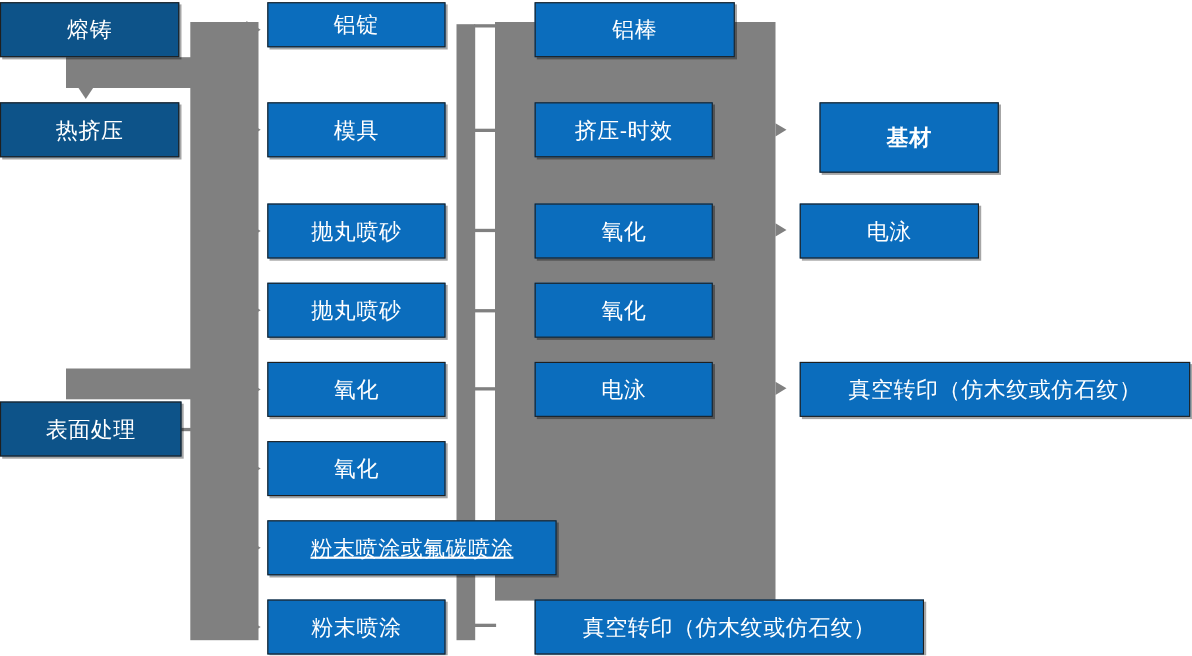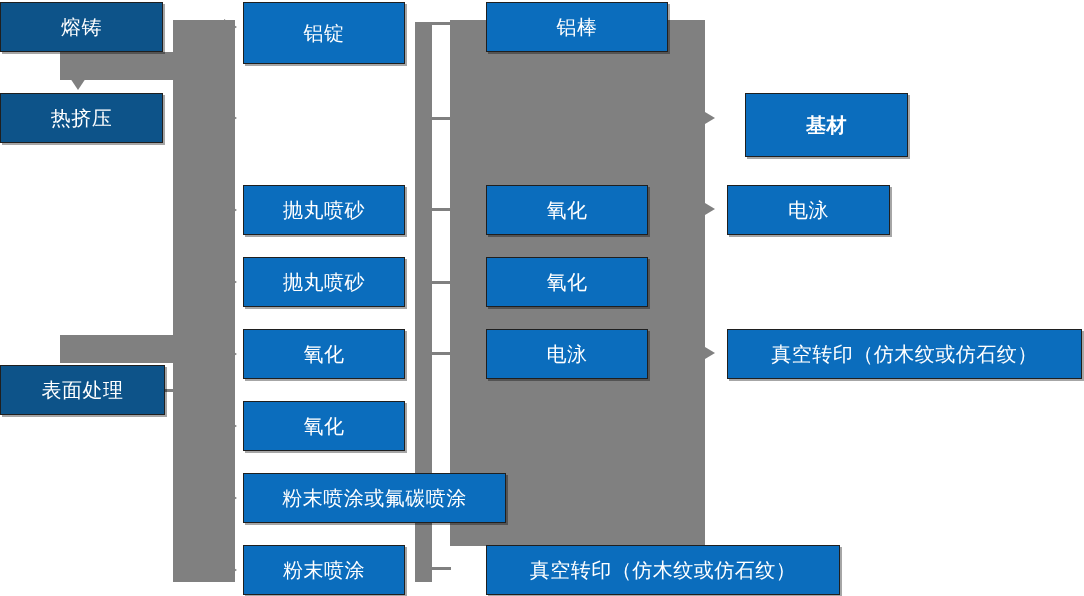--- a/index.html
+++ b/index.html
@@ -112,44 +112,50 @@
   <div class="box dark t20" style="left:0px; top:93px; width:163px; height:50px;">
     <span>热挤压</span>
   </div>
   <div class="box dark t20" style="left:0px; top:2px; width:163px; height:50px;">
     <span>熔铸</span>
   </div>
   <div class="box dark t20" style="left:0px; top:365px; width:165px; height:50px;">
     <span>表面处理</span>
   </div>
 
-  <div class="box light t20" style="left:243px; top:2px; width:162px; height:62px;">
+  <div class="box light t20" style="left:243px; top:2px; width:162px; height:41px;">
     <span>铝锭</span>
+  </div>
+  <div class="box light t20" style="left:243px; top:93px; width:162px; height:50px;">
+    <span>模具</span>
   </div>
   <div class="box light t20" style="left:243px; top:185px; width:162px; height:50px;">
     <span>抛丸喷砂</span>
   </div>
   <div class="box light t20" style="left:243px; top:257px; width:162px; height:50px;">
     <span>抛丸喷砂</span>
   </div>
   <div class="box light t20" style="left:243px; top:329px; width:162px; height:50px;">
     <span>氧化</span>
   </div>
   <div class="box light t20" style="left:243px; top:401px; width:162px; height:50px;">
     <span>氧化</span>
   </div>
-  <div class="box light t20" style="left:243px; top:473px; width:263px; height:50px;">
+  <div class="box light t20" style="left:243px; top:473px; width:263px; height:50px;text-decoration:underline;">
     <span>粉末喷涂或氟碳喷涂</span>
   </div>
   <div class="box light t20" style="left:243px; top:545px; width:162px; height:50px;">
     <span>粉末喷涂</span>
   </div>
 
   <div class="box light t20" style="left:486px; top:2px; width:182px; height:50px;">
     <span>铝棒</span>
+  </div>
+  <div class="box light t20" style="left:486px; top:93px; width:162px; height:50px;">
+    <span>挤压-时效</span>
   </div>
   <div class="box light t20" style="left:486px; top:185px; width:162px; height:50px;">
     <span>氧化</span>
   </div>
   <div class="box light t20" style="left:486px; top:257px; width:162px; height:50px;">
     <span>氧化</span>
   </div>
   <div class="box light t20" style="left:486px; top:329px; width:162px; height:50px;">
     <span>电泳</span>
   </div>

